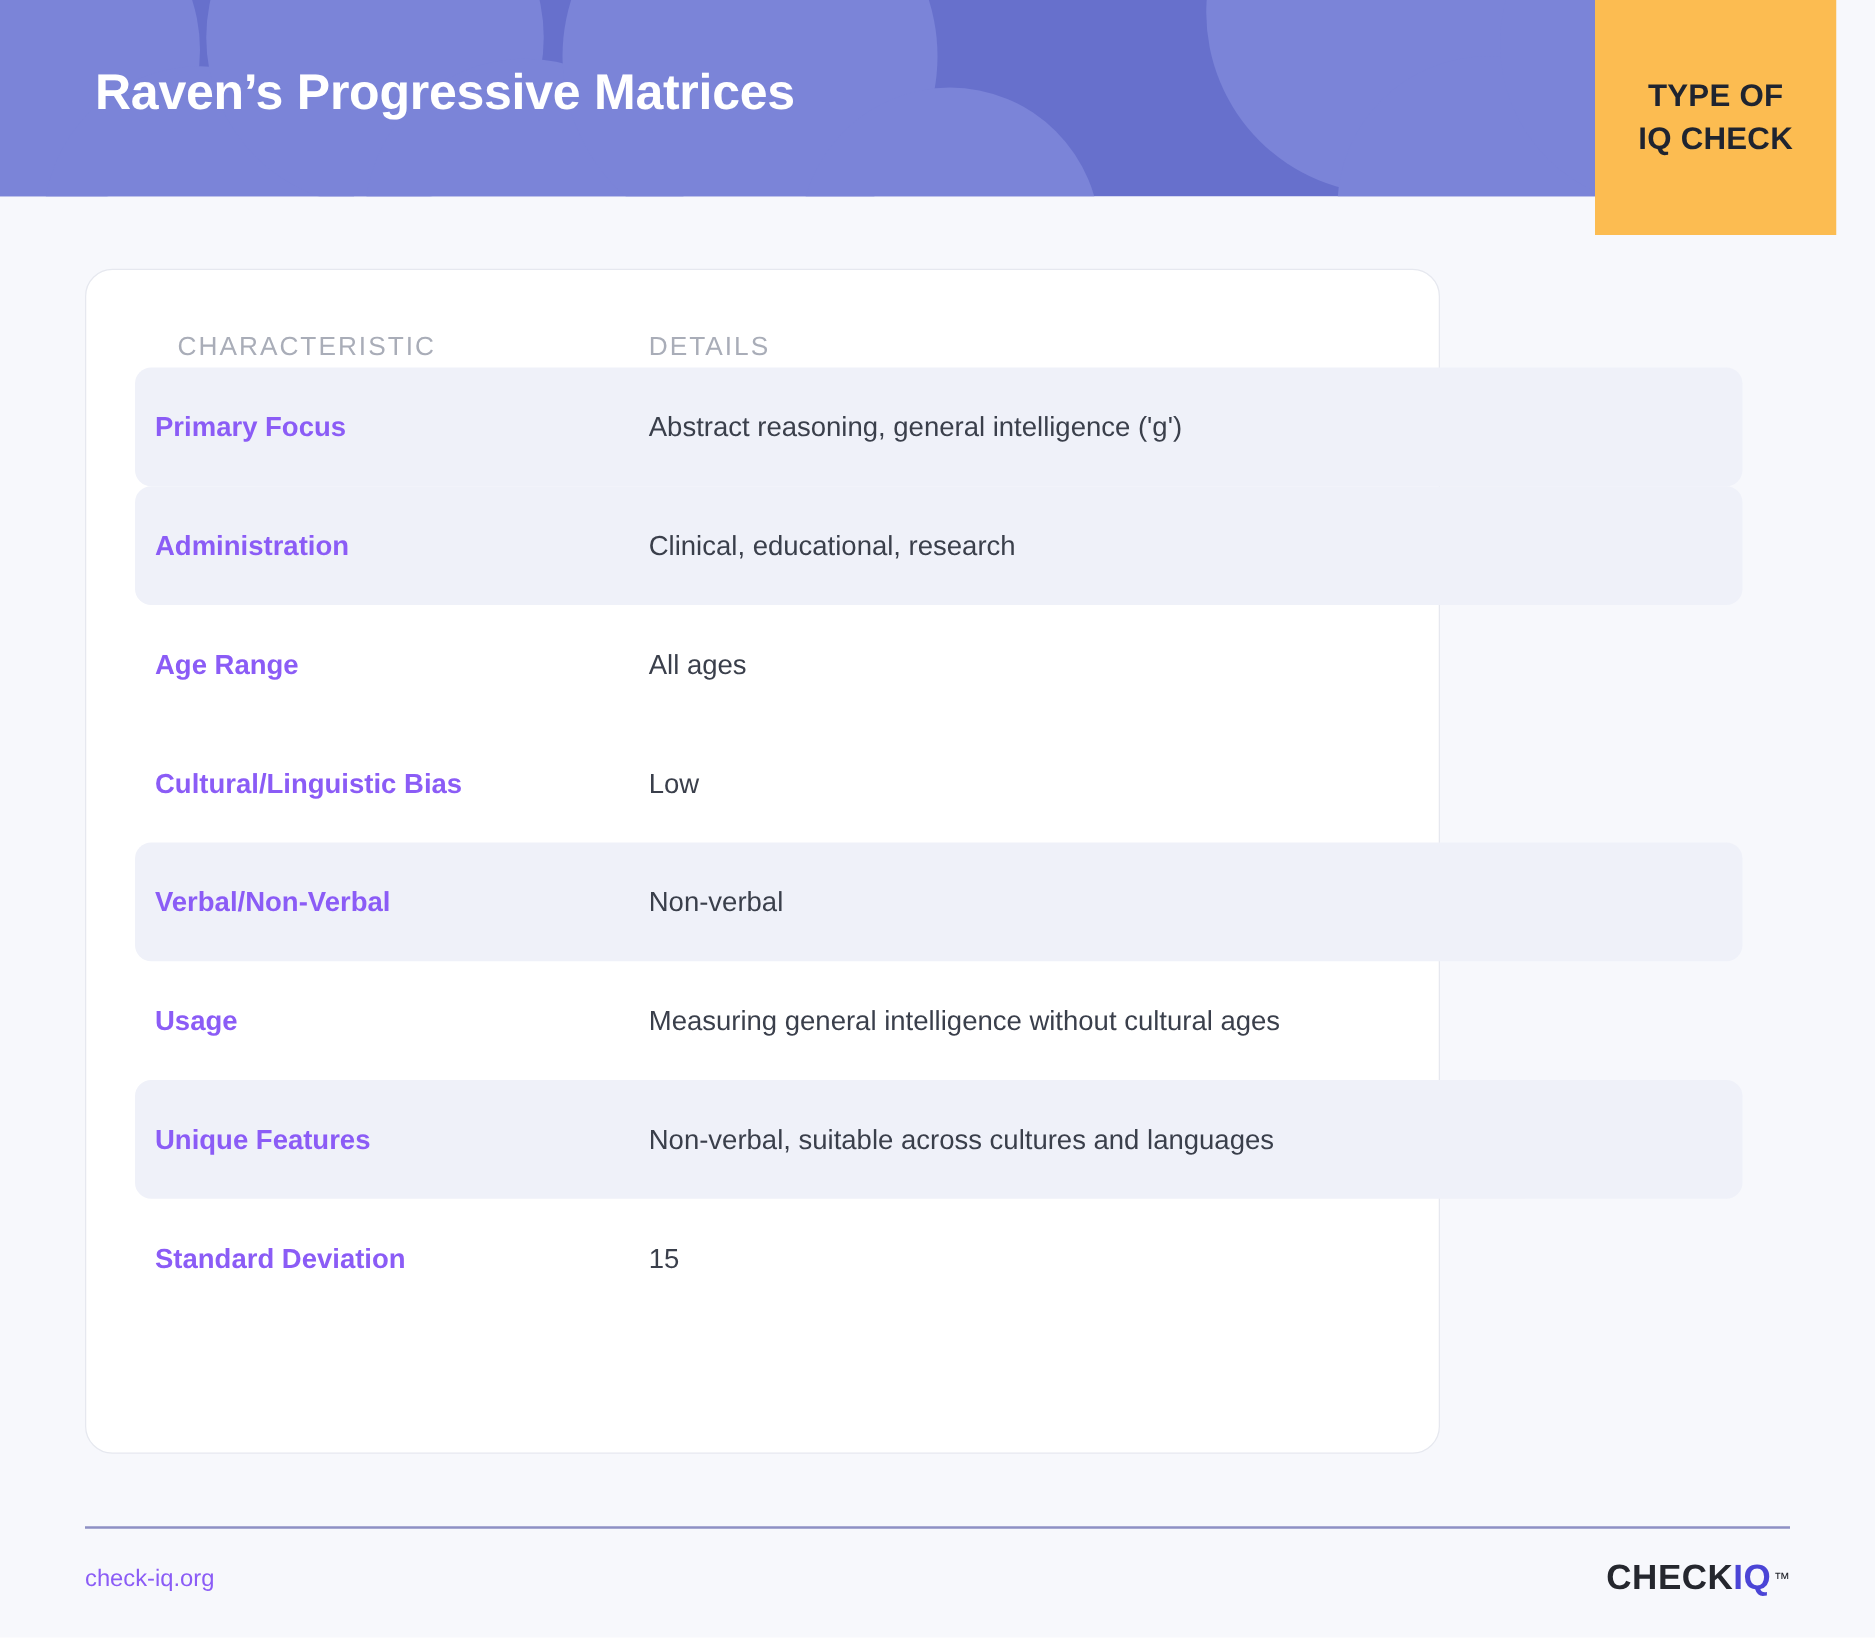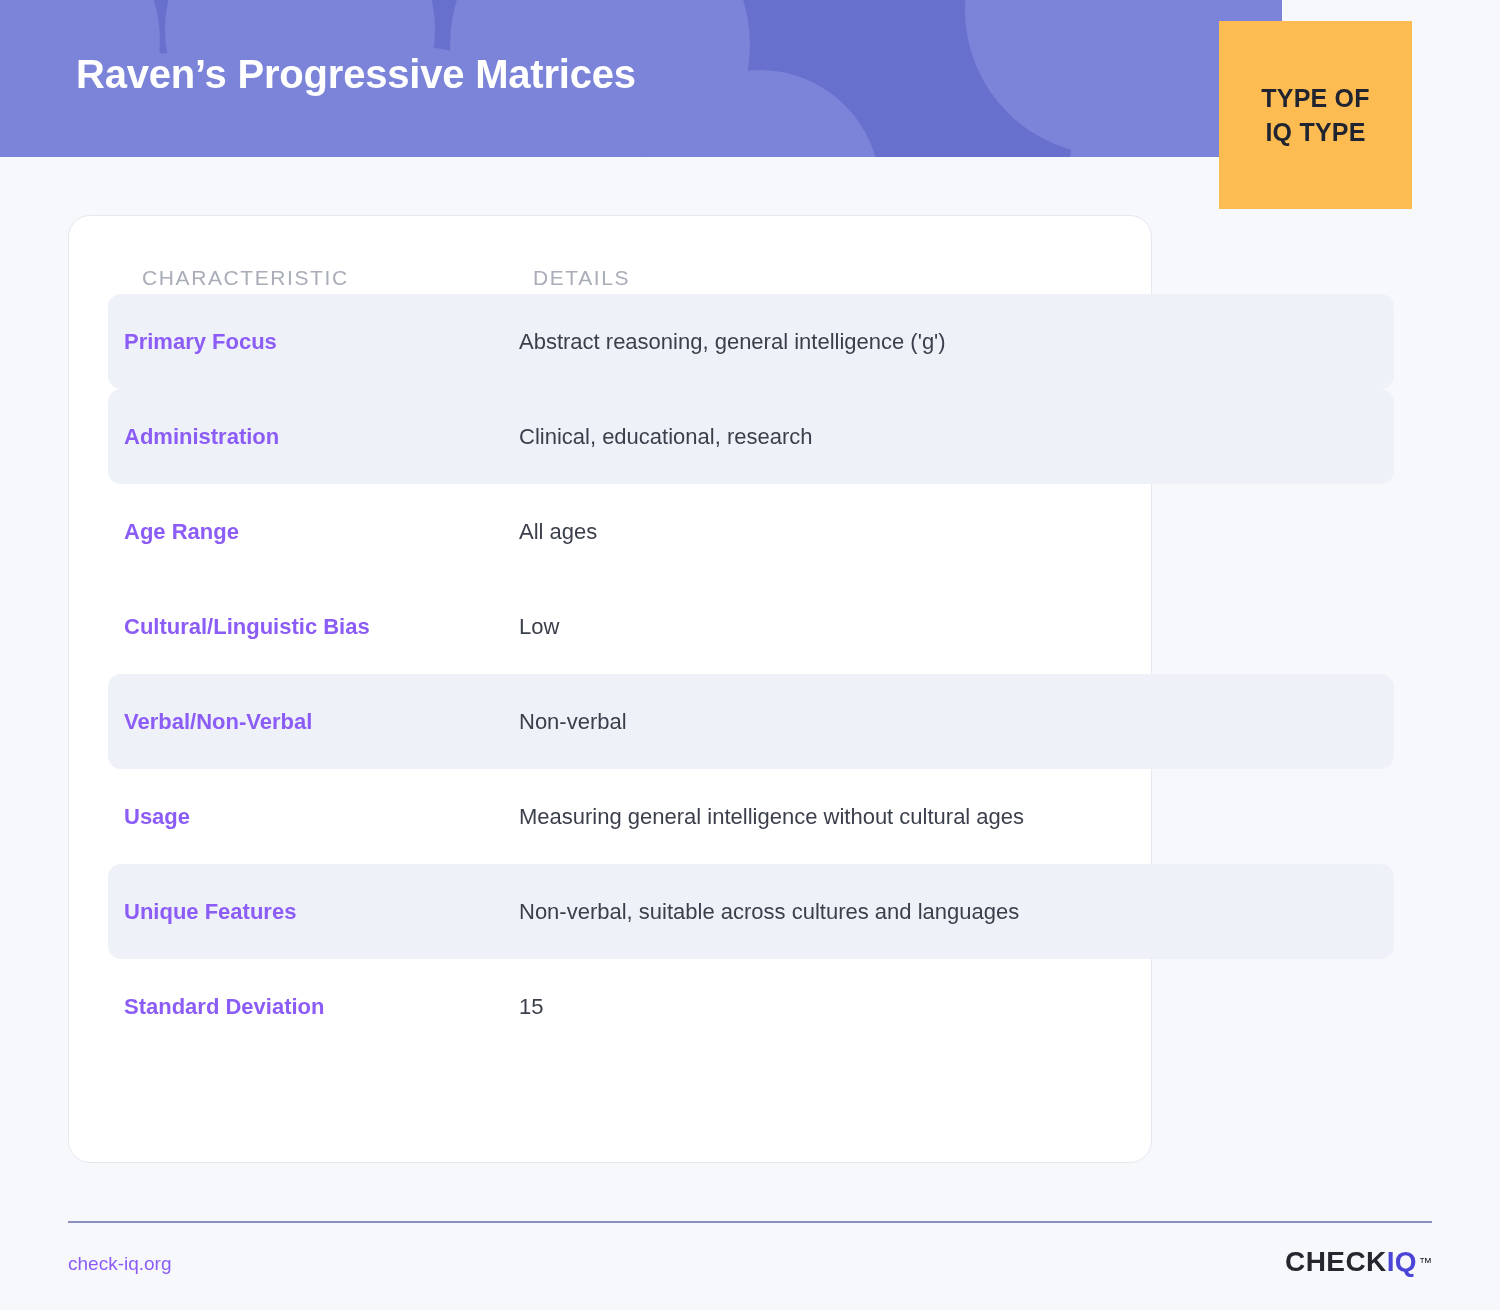--- a/index.html
+++ b/index.html
@@ -44,32 +44,31 @@
     font-weight: bold;
     color: #ffffff;
     letter-spacing: -0.2px;
     z-index: 3;
     white-space: nowrap;
   }
 
   
   .badge {
     position: absolute;
-    left: 1219px;
+    left: 1276px;
     top: 0;
     width: 193px;
     height: 188px;
     background: #fcbc51;
     z-index: 5;
     display: flex;
     flex-direction: column;
     align-items: center;
     justify-content: center;
     gap: 9px;
-    margin-top: 21px;
   }
   .badge-line {
     font-size: 25px;
     font-weight: bold;
     color: #1f2430;
     letter-spacing: 0.2px;
     line-height: 1;
     white-space: nowrap;
   }
 
@@ -99,21 +98,21 @@
   .th {
     position: absolute;
     top: 50px;
     font-size: 21px;
     font-weight: normal;
     color: #a9adb8;
     letter-spacing: 1.6px;
     white-space: nowrap;
   }
   .th.col-char { left: 73px; }
-  .th.col-det  { left: 464px; }
+  .th.col-det  { left: 450px; }
 
   .row {
     position: relative;
     height: 95px;
     margin: 0 39px;
     border-radius: 13px;
     display: flex;
     align-items: center;
   }
   .row.shaded { background: #eff1f9; }
@@ -203,21 +202,21 @@
       <circle cx="1190" cy="165" r="120"></circle>
       <circle cx="1330" cy="35" r="130"></circle>
       <circle cx="1470" cy="180" r="125"></circle>
     </g>
   </svg>
   <div class="header-title">Raven’s Progressive Matrices</div>
 </div>
 
 <div class="badge">
   <div class="badge-line">TYPE OF</div>
-  <div class="badge-line">IQ TYPE</div>
+  <div class="badge-line">IQ CHECK</div>
 </div>
 
 <div class="card">
   <div class="table">
     <div class="thead">
       <div class="th col-char">CHARACTERISTIC</div>
       <div class="th col-det">DETAILS</div>
     </div>
     <div id="table-body">
         <div class="row shaded">

